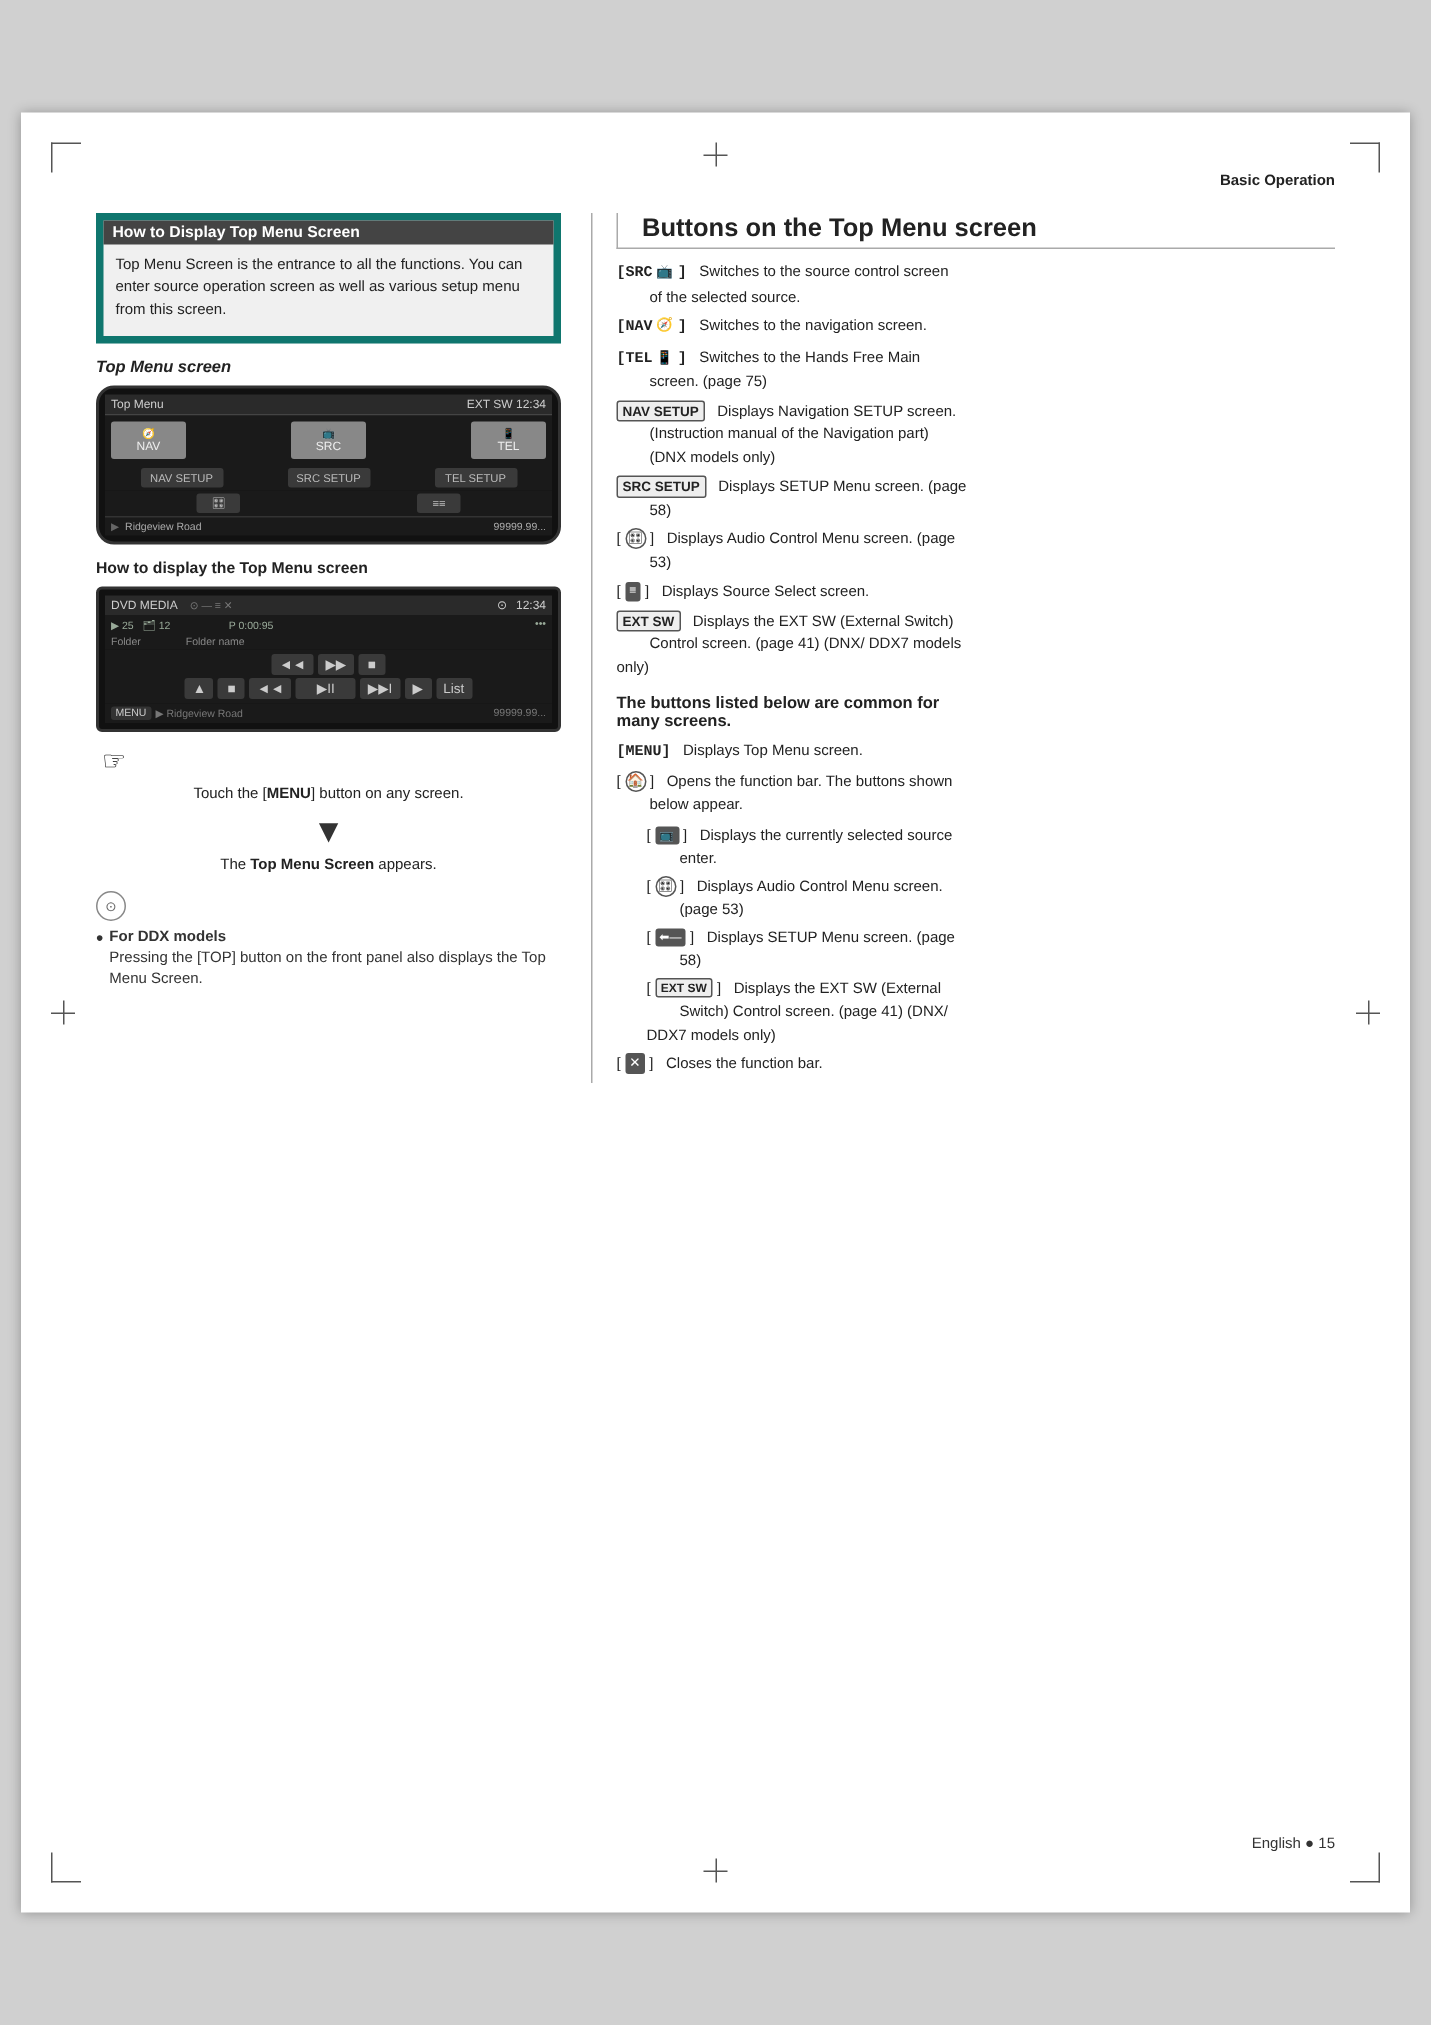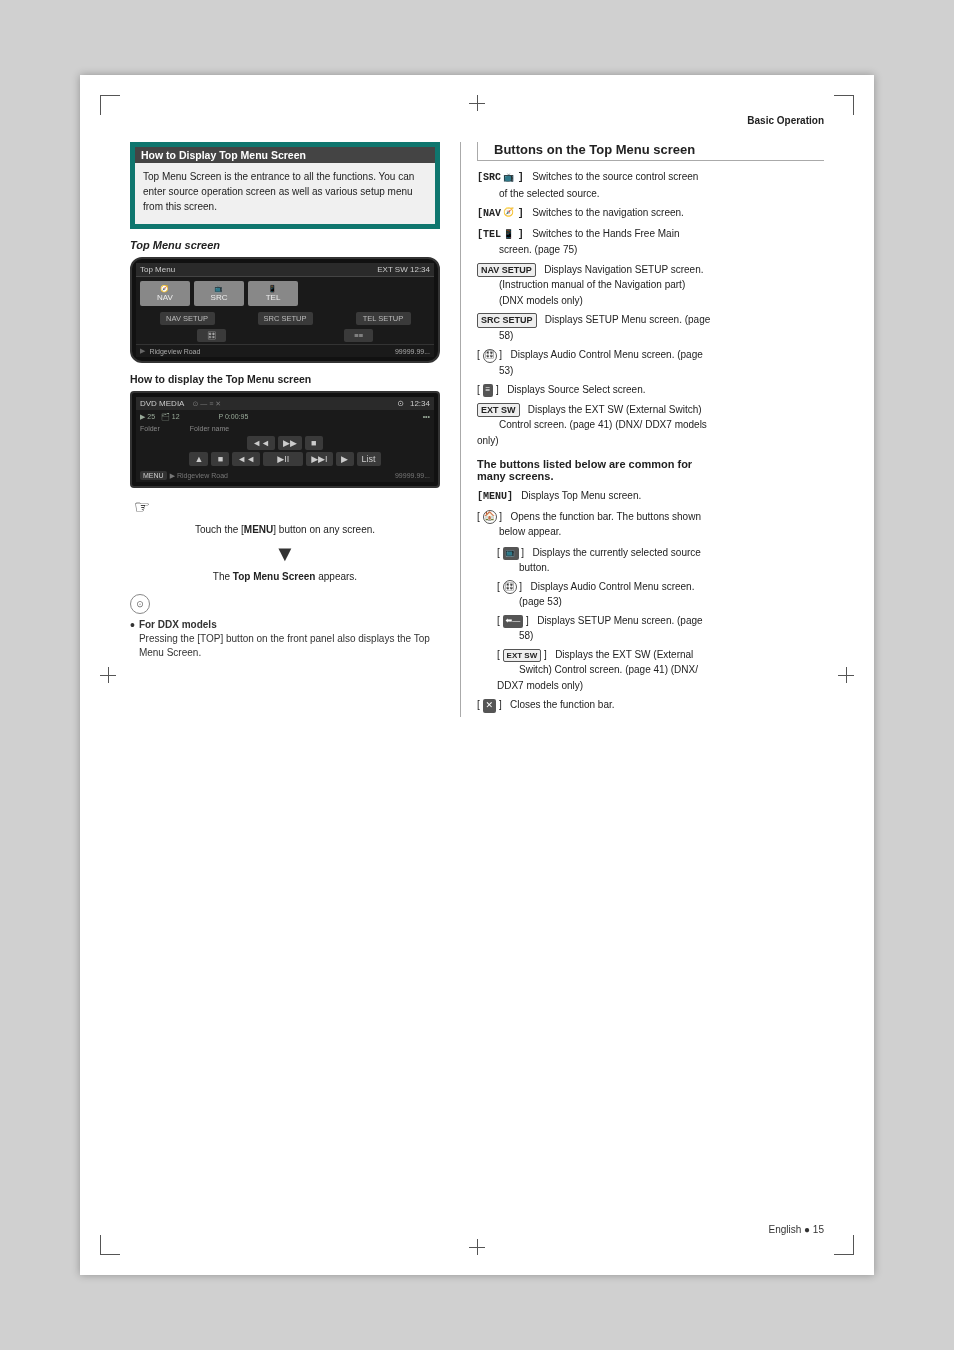--- a/index.html
+++ b/index.html
@@ -7,21 +7,21 @@
       background: #d0d0d0;
       font-family: Arial, Helvetica, sans-serif;
       font-size: 11px;
       width: 954px;
       min-height: 1350px;
       display: flex;
       align-items: center;
       justify-content: center;
     }
     .page {
-      width: 794px;
+      width: 926px;
       min-height: 1200px;
       background: #ffffff;
       padding: 40px 50px;
       position: relative;
       box-shadow: 0 0 8px rgba(0,0,0,0.3);
     }
     
     .corner-mark {
       position: absolute;
       width: 20px;
@@ -117,21 +117,21 @@
       color: #ccc;
       font-size: 8px;
       padding: 2px 4px;
       border-bottom: 1px solid #444;
     }
     .device-screen .screen-nav-row {
       display: flex;
       gap: 4px;
       background: #1a1a1a;
       padding: 4px;
-      justify-content: flex-start;
+      justify-content: space-between;
     }
     .nav-btn {
       background: #555;
       color: #eee;
       font-size: 8px;
       padding: 4px 8px;
       border-radius: 2px;
       text-align: center;
       min-width: 50px;
     }
@@ -247,21 +247,21 @@
     }
     .bullet-dot {
       color: #333;
       margin-right: 4px;
       font-size: 14px;
       line-height: 1;
     }
 
     
     .right-col .section-title {
-      font-size: 13px;
+      font-size: 17px;
       font-weight: bold;
       color: #222;
       margin-bottom: 8px;
       border-bottom: 1px solid #aaa;
       padding-bottom: 3px;
     }
     .btn-list {
       list-style: none;
       font-size: 10px;
       color: #222;
@@ -522,21 +522,21 @@
           <span class="circle-icon" style="width:14px;height:14px;font-size:9px;border:1.5px solid #555;">🏠</span>
           <span>]</span>
           &nbsp; Opens the function bar. The buttons shown<br>
           <span style="padding-left:22px;">below appear.</span>
           <ul class="sub-list">
             <li>
               <span>[</span>
               <span style="display:inline-block;background:#555;color:#fff;font-size:8px;padding:0 3px;border-radius:2px;vertical-align:middle;">📺</span>
               <span>]</span>
               &nbsp; Displays the currently selected source<br>
-              <span style="padding-left:22px;">button.</span>
+              <span style="padding-left:22px;">enter.</span>
             </li>
             <li>
               <span>[</span>
               <span class="circle-icon" style="font-size:8px;">🎛</span>
               <span>]</span>
               &nbsp; Displays Audio Control Menu screen.<br>
               <span style="padding-left:22px;">(page 53)</span>
             </li>
             <li>
               <span>[</span>

